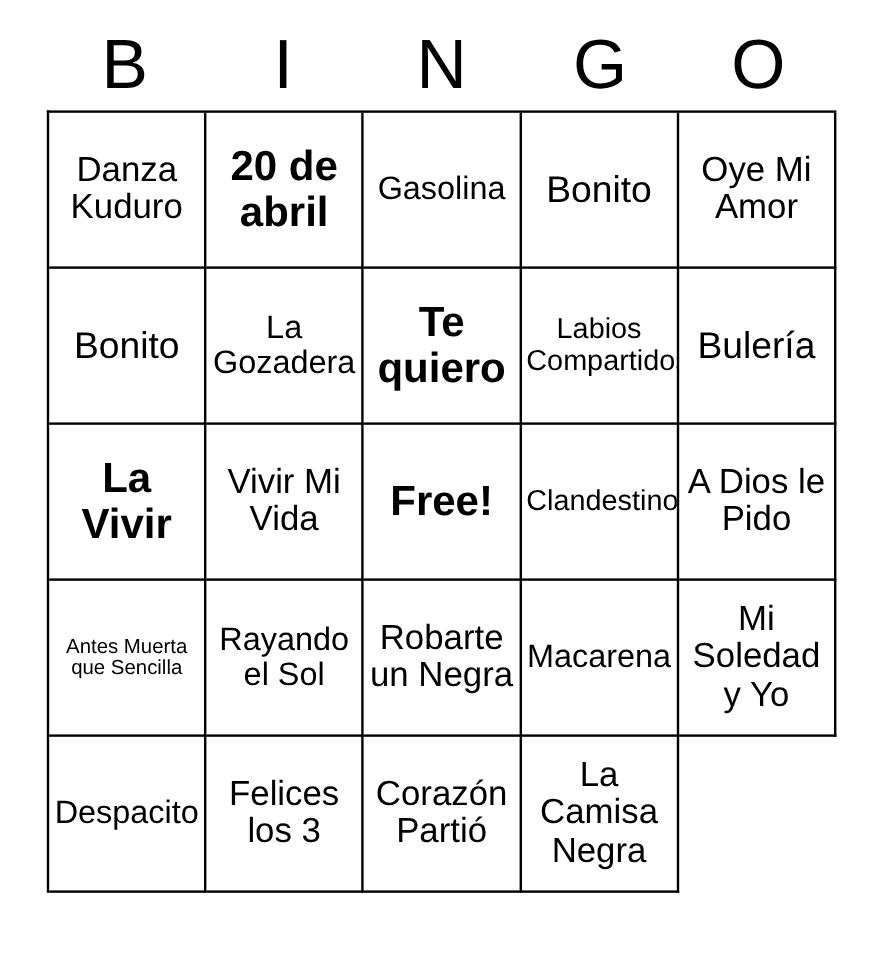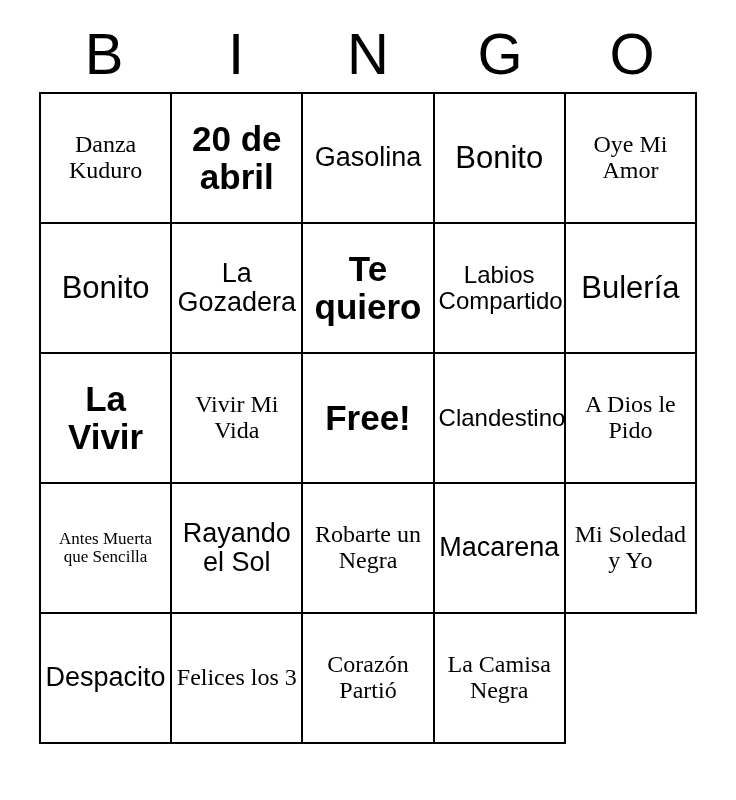--- a/index.html
+++ b/index.html
@@ -60,24 +60,24 @@
     overflow: hidden;
   }
   .cell span {
     display: block;
     width: 100%;
     line-height: 1.08;
   }
   
   .fs-xxl span { font-size: 35px; font-weight: bold; }
   .fs-xl  span { font-size: 31px; }
-  .fs-l   span { font-size: 24px; font-family: Liberation Serif, serif; }
+  .fs-l   span { font-size: 29px; }
   .fs-m   span { font-size: 27px; }
   .fs-s   span { font-size: 24px; }
-  .fs-xs  span { font-size: 17px; font-family: Liberation Serif, serif; }
+  .fs-xs  span { font-size: 17px; }
 </style>
 </head>
 <body>
 
 <div class="card">
 
   <div class="header-row">
     <div class="header-cell">B</div>
     <div class="header-cell">I</div>
     <div class="header-cell">N</div>

